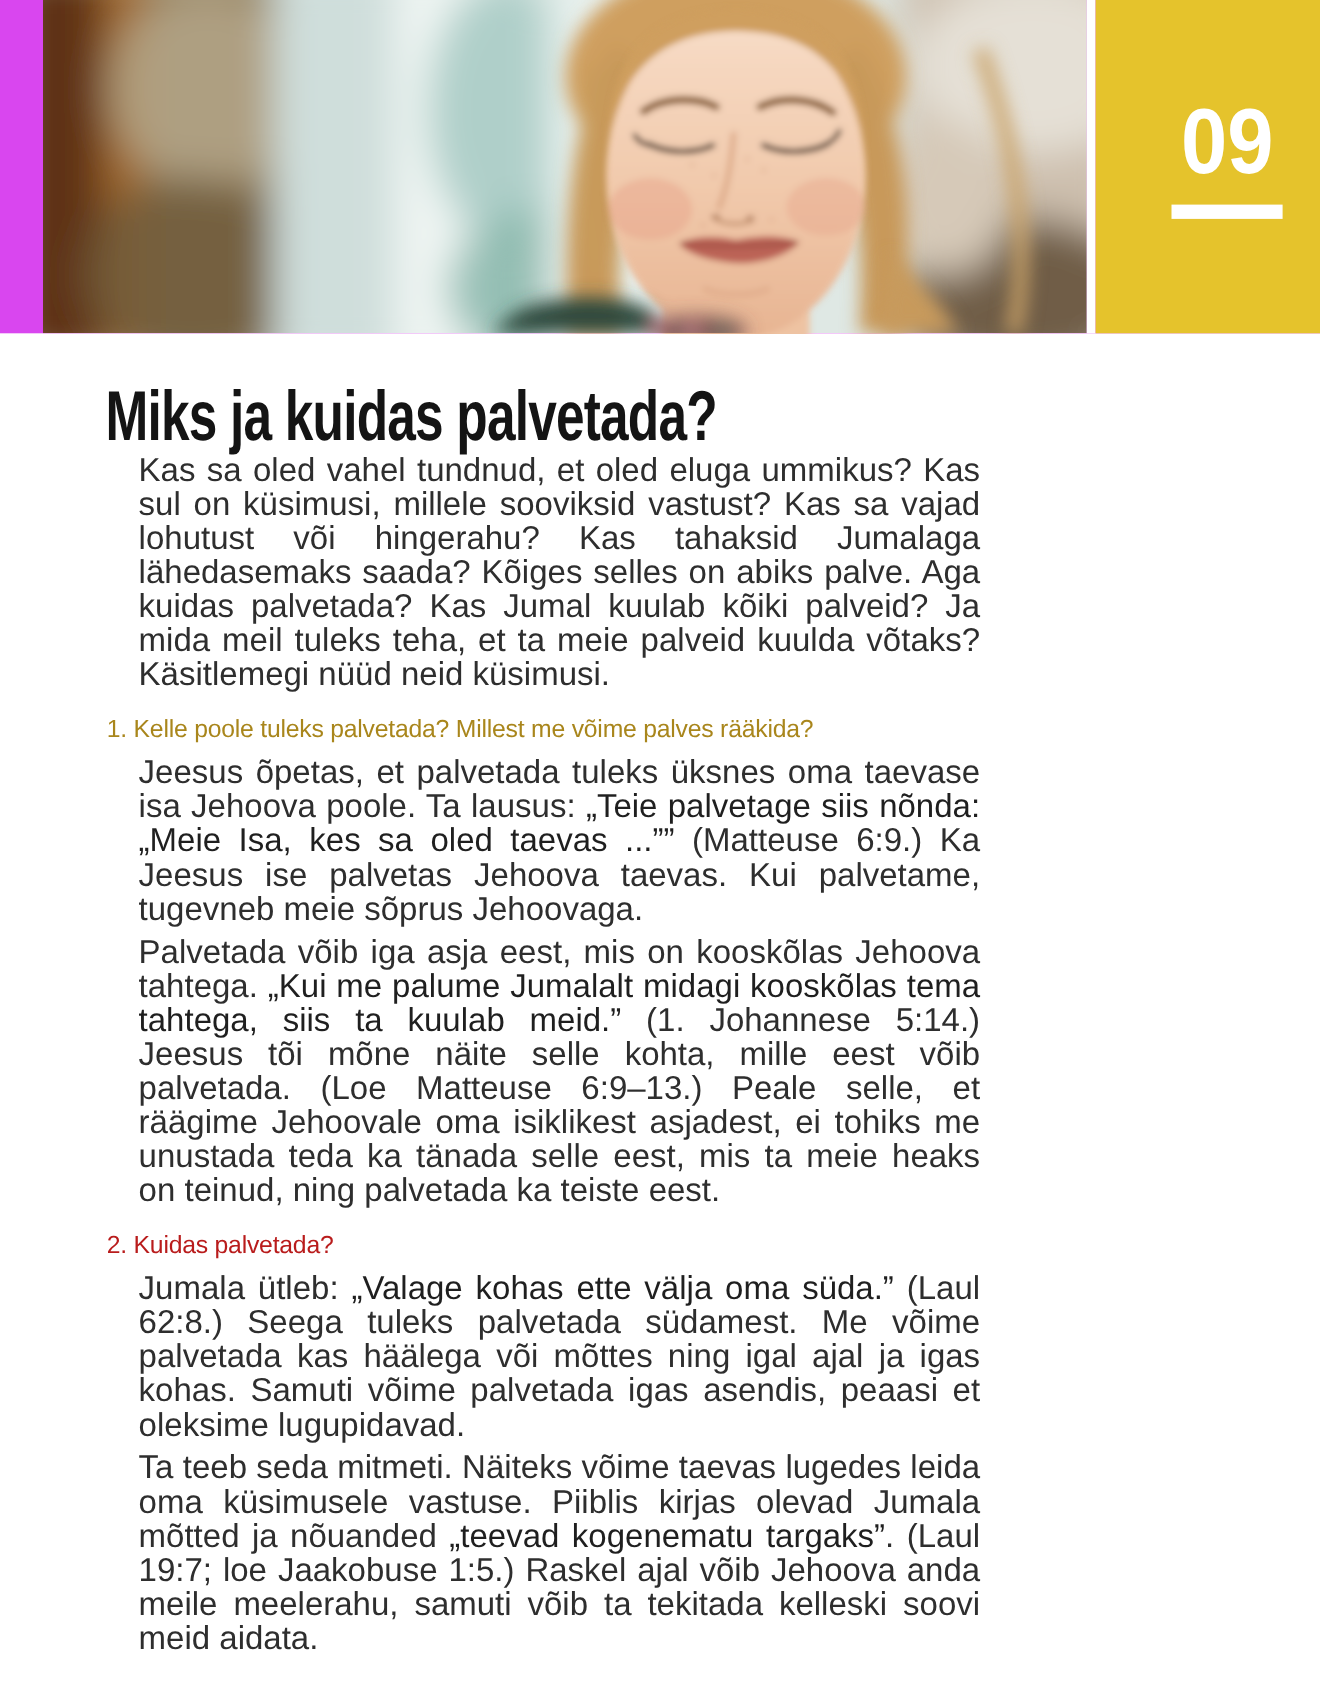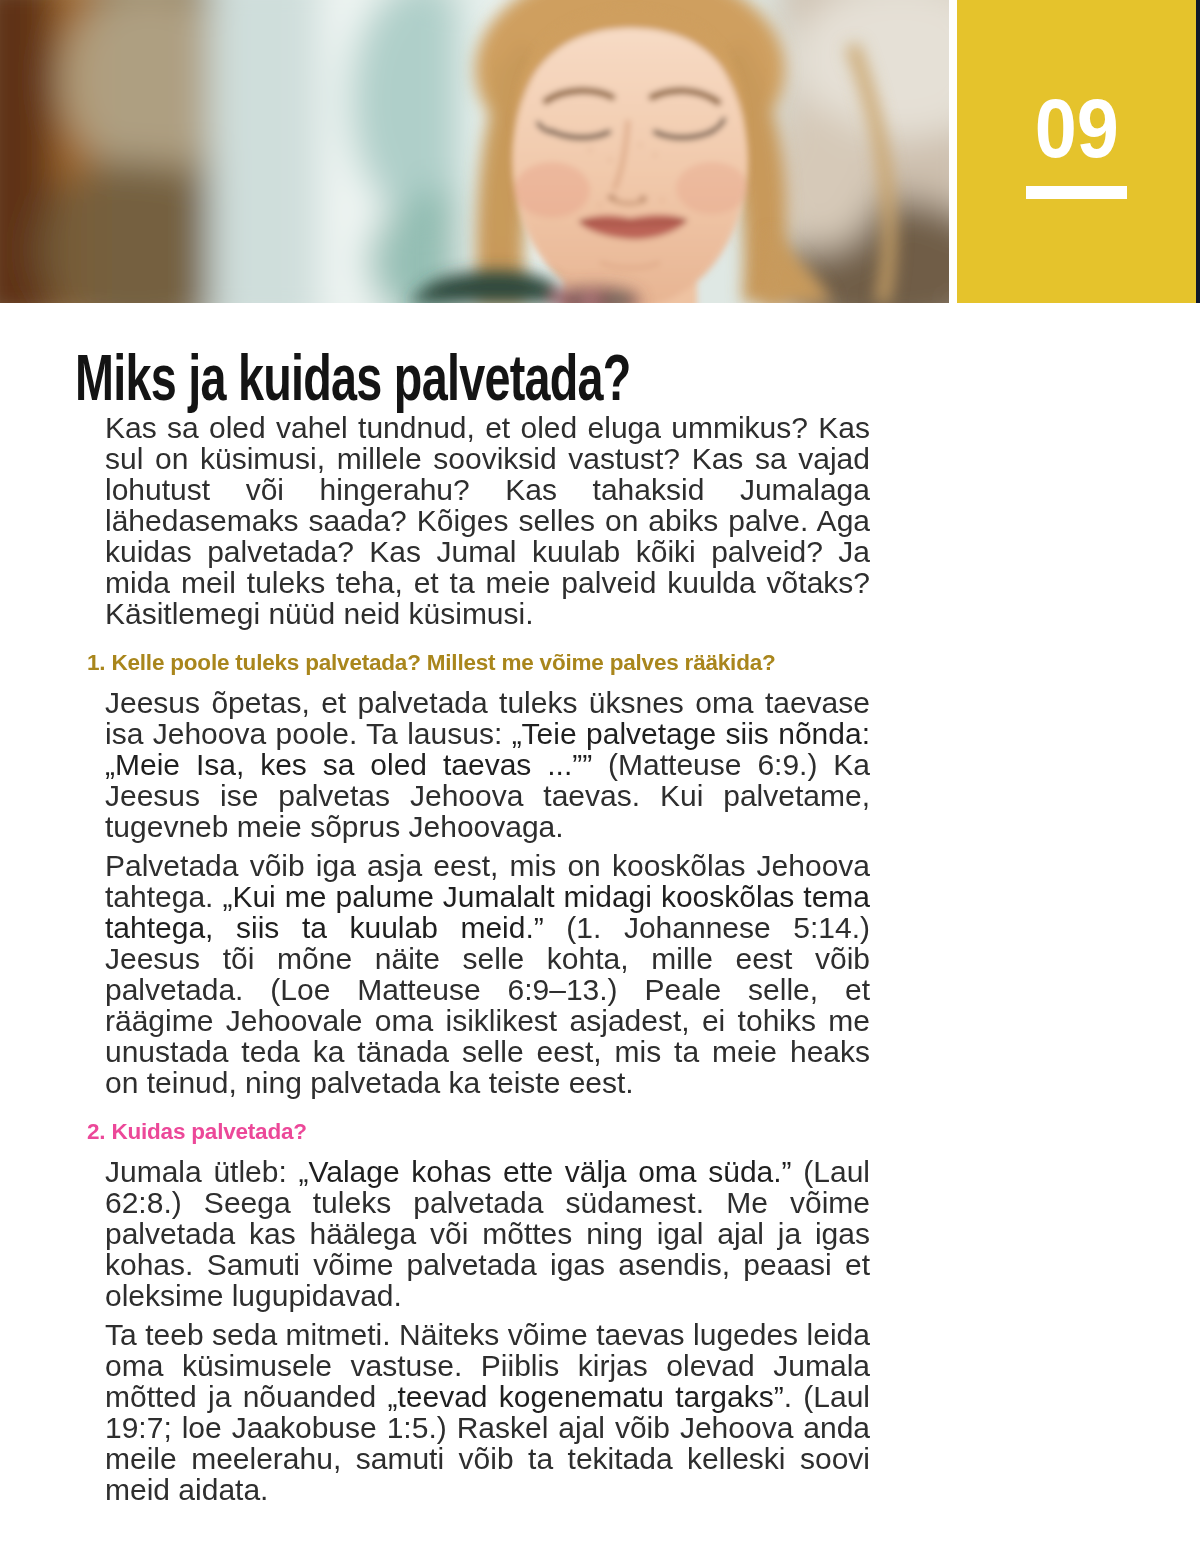--- a/index.html
+++ b/index.html
@@ -2,48 +2,48 @@
 <html lang="et"><head>
 <meta charset="utf-8">
 <style>
   html,body{margin:0;padding:0;}
   body{
     width:1200px;height:1543px;background:#ffffff;
     font-family:"Liberation Sans","DejaVu Sans",sans-serif;
     color:#2e2e2e;position:relative;overflow:hidden;
   }
   
-  .hero{height:303px;display:flex;background:#0f172a;}
+  .hero{height:303px;display:flex;background:#d946ef;padding-left:39px;}
   .hero-photo{width:949px;height:303px;flex:0 0 auto;overflow:hidden;}
   .hero-photo svg{display:block;}
   .hero-gap{width:8px;flex:0 0 auto;background:#ffffff;}
   .chapter-badge{
     width:239px;flex:0 0 auto;margin-right:4px;background:#e5c32c;
     display:flex;flex-direction:column;align-items:center;
   }
   .chapter-number{
     margin-top:86px;font-size:84px;line-height:1;font-weight:700;color:#ffffff;
     letter-spacing:0px;transform:scaleX(.9);transform-origin:center top;
   }
   .chapter-underline{width:101px;height:13px;background:#ffffff;margin-top:16px;}
   
-  main{padding-left:75px;padding-right:0;}
+  main{padding-left:96px;padding-right:0;}
   h1{
     margin:42px 0 0 0;font-size:64px;line-height:1.05;font-weight:700;color:#141414;
     white-space:nowrap;
   }
   h1 .condense{display:inline-block;transform:scaleX(.73);transform-origin:left center;letter-spacing:-1px;}
   .intro{margin-top:34px;}
   .bodytext{
     width:765px;margin-left:30px;font-size:30px;line-height:31px;
     text-align:justify;color:#2e2e2e;
   }
   p.bodytext{margin-top:0;margin-bottom:8px;}
   h2.section-heading{
-    margin:20px 0 10px 12px;font-size:22.5px;line-height:28px;font-weight:700;color:#a9861c;
+    margin:20px 0 10px 1px;font-size:22.5px;line-height:28px;font-weight:400;color:#a9861c;
     letter-spacing:-0.2px;
   }
   .b{font-weight:400;color:#1f1f1f;}
 </style>
 </head>
 <body>
 
 <div class="hero">
   <div class="hero-photo">
 
@@ -141,20 +141,20 @@
 
   <p class="bodytext intro">Kas sa oled vahel tundnud, et oled eluga ummikus? Kas sul on küsimusi, millele sooviksid vastust? Kas sa vajad lohutust või hingerahu? Kas tahaksid Jumalaga lähedasemaks saada? Kõiges selles on abiks palve. Aga kuidas palvetada? Kas Jumal kuulab kõiki palveid? Ja mida meil tuleks teha, et ta meie palveid kuulda võtaks? Käsitlemegi nüüd neid küsimusi.</p>
 
   <section>
     <h2 class="section-heading" style="color: rgb(169, 134, 28);">1. Kelle poole tuleks palvetada? Millest me võime palves rääkida?</h2>
     <p class="bodytext"><span>Jeesus õpetas, et palvetada tuleks üksnes oma taevase isa Jehoova poole. Ta lausus: </span><span class="b">„Teie palvetage siis nõnda: „Meie Isa, kes sa oled taevas ...””</span><span> (Matteuse 6:9.) Ka Jeesus ise palvetas Jehoova taevas. Kui palvetame, tugevneb meie sõprus Jehoovaga.</span></p>
     <p class="bodytext"><span>Palvetada võib iga asja eest, mis on kooskõlas Jehoova tahtega. </span><span class="b">„Kui me palume Jumalalt midagi kooskõlas tema tahtega, siis ta kuulab meid.”</span><span> (1. Johannese 5:14.) Jeesus tõi mõne näite selle kohta, mille eest võib palvetada. (Loe Matteuse 6:9–13.) Peale selle, et räägime Jehoovale oma isiklikest asjadest, ei tohiks me unustada teda ka tänada selle eest, mis ta meie heaks on teinud, ning palvetada ka teiste eest.</span></p>
   </section>
 
   <section>
-    <h2 class="section-heading" style="color: #ec4899;">2. Kuidas palvetada?</h2>
+    <h2 class="section-heading" style="color: #b91c1c;">2. Kuidas palvetada?</h2>
     <p class="bodytext"><span>Jumala ütleb: </span><span class="b">„Valage kohas ette välja oma süda.”</span><span> (Laul 62:8.) Seega tuleks palvetada südamest. Me võime palvetada kas häälega või mõttes ning igal ajal ja igas kohas. Samuti võime palvetada igas asendis, peaasi et oleksime lugupidavad.</span></p>
   </section>
 
   <section>
     <p class="bodytext"><span>Ta teeb seda mitmeti. Näiteks võime taevas lugedes leida oma küsimusele vastuse. Piiblis kirjas olevad Jumala mõtted ja nõuanded </span><span class="b">„teevad kogenematu targaks”</span><span>. (Laul 19:7; loe Jaakobuse 1:5.) Raskel ajal võib Jehoova anda meile meelerahu, samuti võib ta tekitada kelleski soovi meid aidata.</span></p>
   </section>
 </main>
 
 </body></html>

